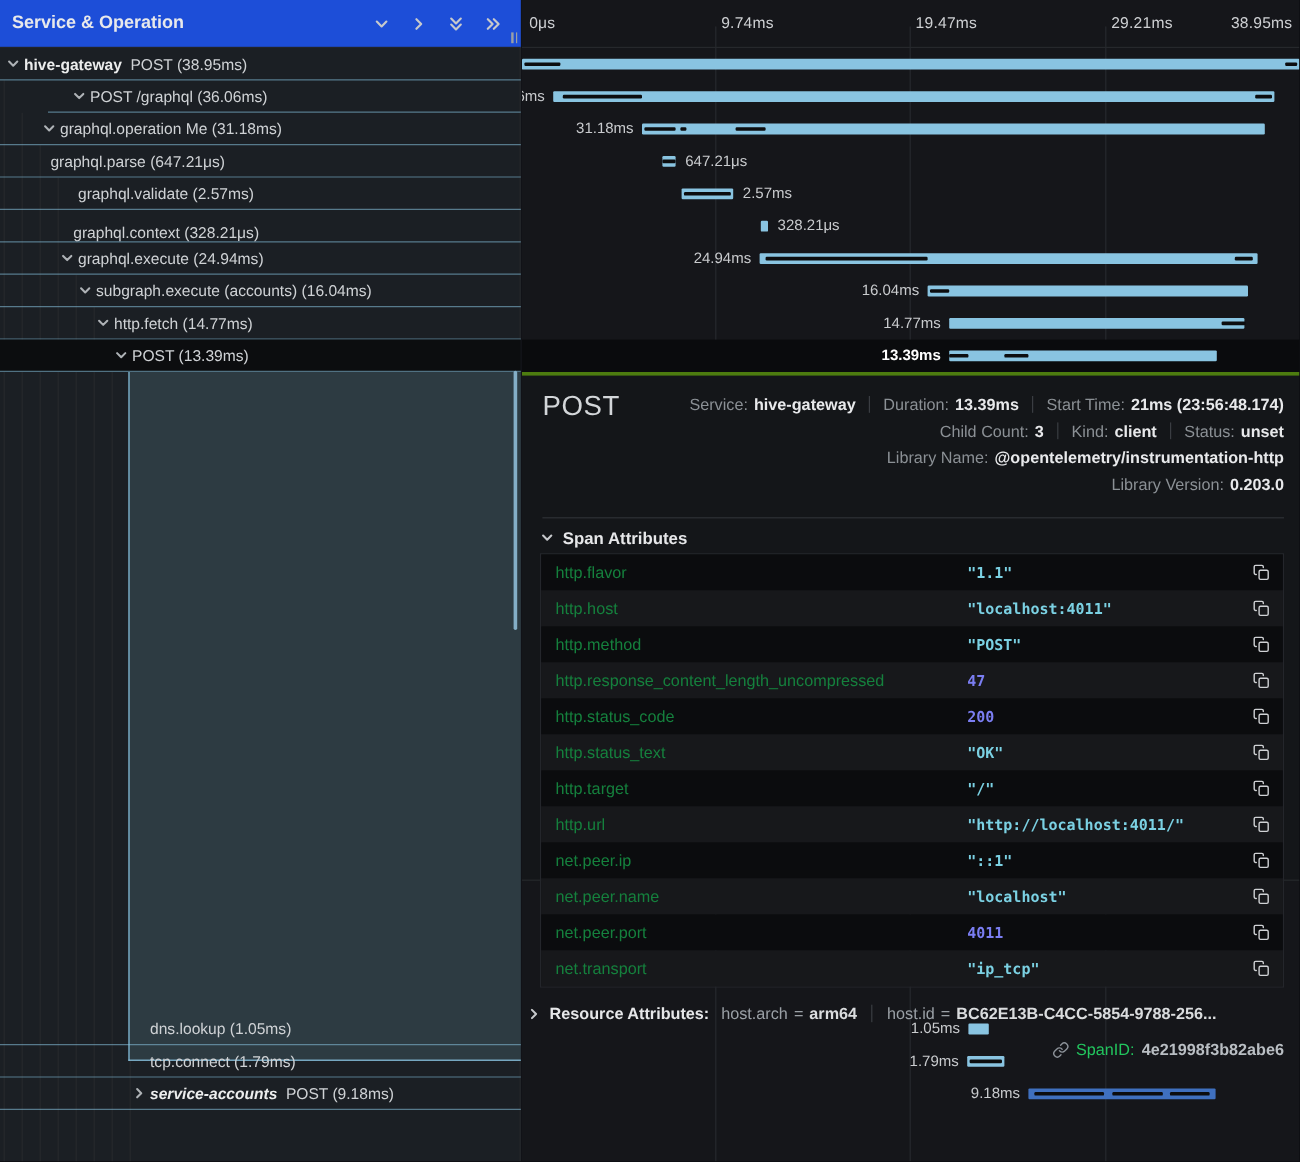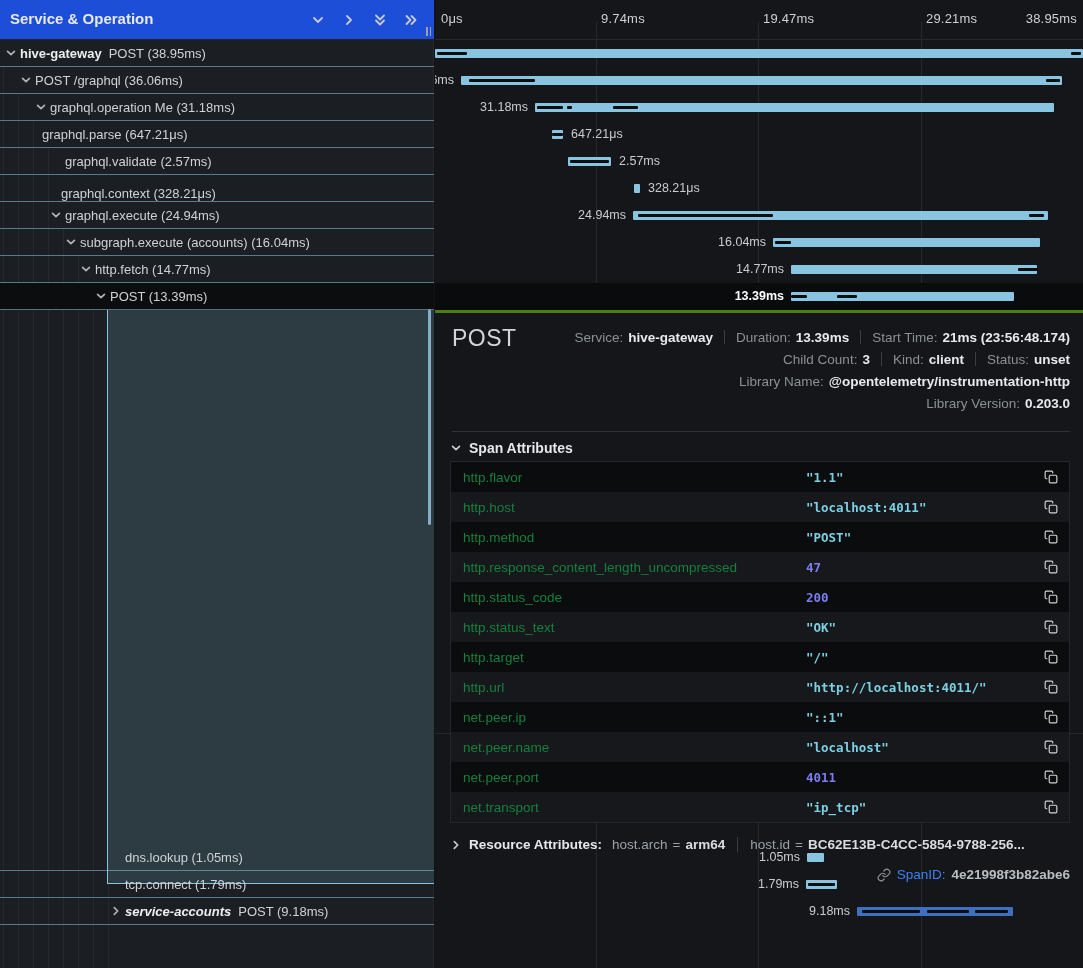--- a/index.html
+++ b/index.html
@@ -35,29 +35,29 @@
   .attrs { position:absolute; left:15px; top:148px; width:620px; border:1px solid #24262b; }
   .a-row { display:flex; align-items:center; height:30px; position:relative; }
   .a-row.odd { background:#0b0c0e; }
   .a-row.even { background:#17181b; }
   .a-key { width:355px; padding-left:12px; font-size:13.5px; color:#15803d; white-space:nowrap; overflow:hidden; }
   .a-val { font-family:"DejaVu Sans Mono", monospace; font-size:12.5px; font-weight:700; }
   .a-val.str { color:#7bd1e3; }
   .a-val.num { color:#7b7ef2; }
   .copy-btn { position:absolute; right:9px; top:7px; width:16px; height:16px; background:none; border:none;
               color:#d0d2d5; cursor:pointer; padding:0; }
-  .res-row { position:absolute; left:15px; top:524px; right:13px; display:flex; align-items:center;
+  .res-row { position:absolute; left:4px; top:524px; right:13px; display:flex; align-items:center;
              font-size:13.5px; white-space:nowrap; overflow:hidden; cursor:pointer; }
   .res-title { font-weight:700; color:#e6e7e9; margin:0 10px 0 7px; }
   .res-key { color:#9aa0a6; }
   .res-eq { color:#9aa0a6; margin:0 5px; }
   .res-val { color:#dadcde; font-weight:700; }
   .res-sep { width:1px; height:15px; background:#3a3d42; margin:0 12px; }
   .spanid-row { position:absolute; top:554px; right:13px; display:flex; align-items:center; gap:6px; font-size:13.5px; }
-  .spanid-label { color:#3b82f6; }
+  .spanid-label { color:#22c55e; }
   .spanid-val { color:#b9bec3; font-weight:700; }
 
   
   .left-panel { position:absolute; left:0; top:0; width:434px; height:968px; background:#1b1f24; border-right:1px solid #26282c; }
   .left-header { position:absolute; left:0; top:0; width:434px; height:40px; background:#1d4ed8; border-bottom:1px solid #222429; }
   .lh-title { position:absolute; left:10px; top:10px; font-size:15px; font-weight:700; color:#e8e9eb; }
   .lh-icons { position:absolute; right:16px; top:13px; display:flex; gap:17px; color:#c7c9cc; }
   .lh-icons span { cursor:pointer; display:inline-flex; }
   .grip { position:absolute; right:3px; bottom:3px; display:flex; gap:2px; cursor:col-resize; }
   .grip i { display:block; width:1.5px; height:9px; background:#9aa0a6; }
@@ -391,21 +391,21 @@
     <div class="l-rows" id="lrows-top" style="top:40px">
         <div class="l-row" style="padding-left: 20px;">
           <span class="l-chev" style="left: 5px;">
             <svg width="12" height="12" viewBox="0 0 14 14" fill="none" stroke="currentColor" stroke-width="2" stroke-linecap="round" stroke-linejoin="round">
               <polyline points="3,5 7,9 11,5"></polyline>
             </svg>
           </span>
           <span class="l-service">hive-gateway</span>
           <span class="l-label">POST (38.95ms)</span>
         </div>
-        <div class="l-row" style="padding-left: 35px;">
+        <div class="l-row" style="padding-left: 35px; margin-left: 40px;">
           <span class="l-chev" style="left: 20px;">
             <svg width="12" height="12" viewBox="0 0 14 14" fill="none" stroke="currentColor" stroke-width="2" stroke-linecap="round" stroke-linejoin="round">
               <polyline points="3,5 7,9 11,5"></polyline>
             </svg>
           </span>
           <span class="l-label">POST /graphql (36.06ms)</span>
         </div>
         <div class="l-row" style="padding-left: 50px;">
           <span class="l-chev" style="left: 35px;">
             <svg width="12" height="12" viewBox="0 0 14 14" fill="none" stroke="currentColor" stroke-width="2" stroke-linecap="round" stroke-linejoin="round">

